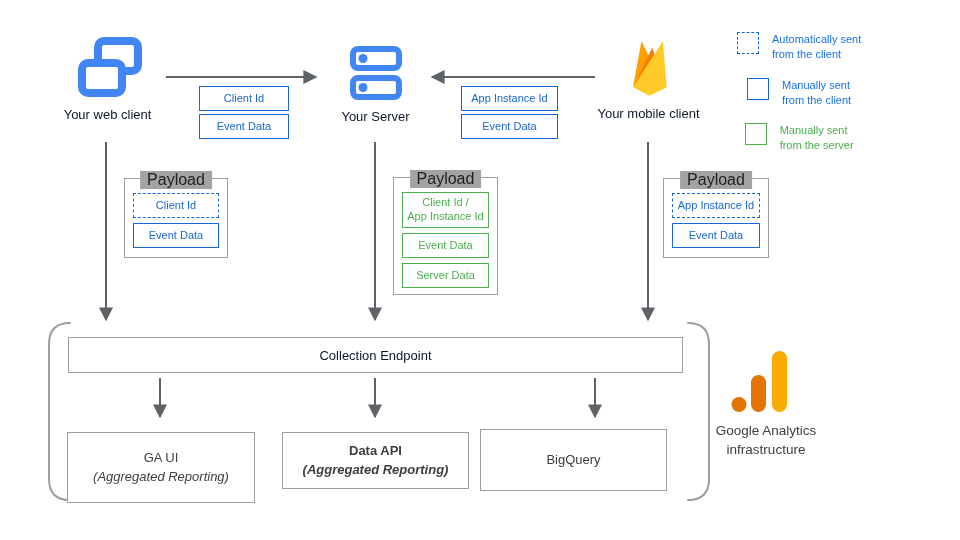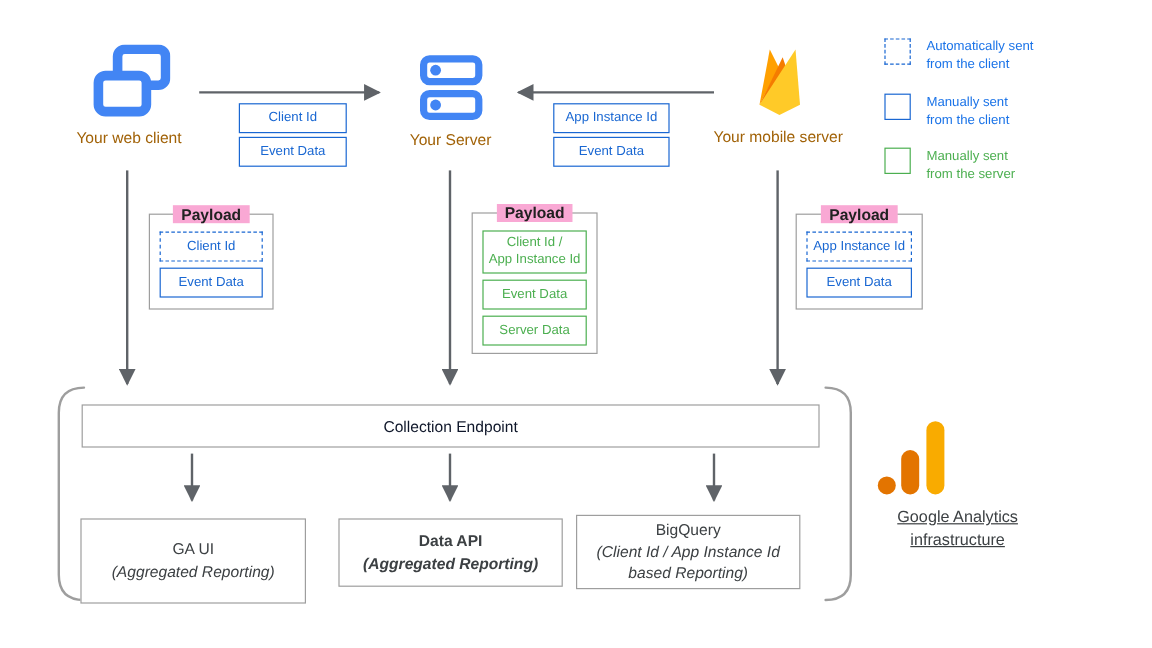--- a/index.html
+++ b/index.html
@@ -3,61 +3,61 @@
 <meta charset="utf-8">
 <style>
   html,body{margin:0;padding:0;background:#fff;}
   body{width:960px;height:540px;position:relative;overflow:hidden;
        font-family:"Liberation Sans",sans-serif;color:#3c4043;}
   .abs{position:absolute;}
   svg.wires{position:absolute;left:0;top:0;width:960px;height:540px;pointer-events:none;}
 
   
   .node{position:absolute;display:flex;flex-direction:column;align-items:center;}
-  .node-label{font-size:13px;color:#a16207;margin-top:8px;white-space:nowrap;}
+  .node-label{font-size:13px;color:#0f172a;margin-top:8px;white-space:nowrap;}
 
   
   .tagcol{position:absolute;display:flex;flex-direction:column;gap:3px;}
   .tag{box-sizing:border-box;height:25px;display:flex;align-items:center;justify-content:center;
        background:#fff;border:1.5px solid #1967d2;color:#1967d2;font-size:11px;text-align:center;
        line-height:1.25;white-space:pre-line;}
   .tag.dashed{border-style:dashed;}
   .tag.green{border-color:#4caf50;color:#4caf50;}
   .tag.tall{height:36px;}
 
   
   .payload{position:absolute;box-sizing:border-box;border:1.5px solid #9e9e9e;background:#fff;
            padding:14px 8px 0 8px;}
   .payload .tag{margin-bottom:5px;}
   .payload-title{position:absolute;top:-8px;left:50%;transform:translateX(-50%);
-                 background:#f9a8d4;padding:0 7px;font-size:13px;font-weight:700;color:#212121;
+                 background:#a3a3a3;padding:0 7px;font-size:16px;font-weight:400;color:#212121;
                  white-space:nowrap;}
 
   
   .endpoint{position:absolute;left:68px;top:337px;width:615px;height:36px;box-sizing:border-box;
             border:1.5px solid #9e9e9e;display:flex;align-items:center;justify-content:center;
             font-size:13px;color:#0f172a;background:#fff;}
   .outbox{position:absolute;box-sizing:border-box;border:1.5px solid #9e9e9e;background:#fff;
           display:flex;flex-direction:column;align-items:center;justify-content:center;
           text-align:center;font-size:13px;color:#3c4043;line-height:1.4;}
   .outbox .sub{font-style:italic;white-space:pre-line;}
 
   
-  .legend{position:absolute;left:737px;top:32px;display:flex;flex-direction:column;gap:16px;}
+  .legend{position:absolute;left:737px;top:32px;display:flex;flex-direction:column;gap:16px;align-items:center;}
   .legend-row{display:flex;gap:13px;align-items:flex-start;}
   .swatch{box-sizing:border-box;width:22px;height:22px;background:#fff;flex:none;}
   .swatch.dashed-blue{border:1.5px dashed #1967d2;}
   .swatch.solid-blue{border:1.5px solid #1967d2;}
   .swatch.solid-green{border:1.5px solid #4caf50;}
   .legend-text{font-size:11px;line-height:1.35;white-space:pre-line;}
   .legend-text.blue{color:#1a73e8;}
   .legend-text.green{color:#4caf50;}
 
-  .caption{position:absolute;left:732px;top:422px;width:132px;text-align:center;
-           font-size:13.5px;color:#3c4043;line-height:1.4;white-space:pre-line;text-decoration:underline;}
+  .caption{position:absolute;left:700px;top:422px;width:132px;text-align:center;
+           font-size:13.5px;color:#3c4043;line-height:1.4;white-space:pre-line;}
 </style>
 </head>
 <body>
 
 <svg class="wires">
   <defs>
     <marker id="ah" viewBox="0 0 10 10" refX="9" refY="5" markerWidth="7" markerHeight="7" orient="auto-start-reverse">
       <path d="M0 0 L10 5 L0 10 z" fill="#5f6368"></path>
     </marker>
   </defs>
@@ -94,21 +94,21 @@
   </svg>
   <div class="node-label">Your Server</div>
 </div>
 
 <div class="node" style="left:591px;top:38px;width:115px;">
   <svg width="48" height="60" viewBox="0 0 44 56">
     <polygon points="7,46 15,3 22,17" fill="#ffa000"></polygon>
     <polygon points="7,46 25,9 29,21" fill="#f57c00"></polygon>
     <polygon points="7,46 35,3 38.5,46 22.5,54" fill="#ffca28"></polygon>
   </svg>
-  <div class="node-label">Your mobile server</div>
+  <div class="node-label">Your mobile client</div>
 </div>
 
 <div class="tagcol" style="left:199px;top:86px;width:90px;">
   <div class="tag">Client Id</div>
   <div class="tag">Event Data</div>
 </div>
 
 <div class="tagcol" style="left:461px;top:86px;width:97px;">
   <div class="tag">App Instance Id</div>
   <div class="tag">Event Data</div>
@@ -141,22 +141,20 @@
   <div class="sub">(Aggregated Reporting)</div>
 </div>
 
 <div class="outbox" style="left:282px;top:432px;width:187px;height:57px;font-weight:bold;">
   <div>Data API</div>
   <div class="sub">(Aggregated Reporting)</div>
 </div>
 
 <div class="outbox" style="left:480px;top:429px;width:187px;height:62px;">
   <div>BigQuery</div>
-  <div class="sub">(Client Id / App Instance Id
-based Reporting)</div>
 </div>
 
 <svg class="abs" style="left:722px;top:348px;" width="70" height="66" viewBox="0 0 70 66">
   <rect x="50" y="3" width="15" height="61" rx="7.5" fill="#f9ab00"></rect>
   <rect x="29" y="27" width="15" height="37" rx="7.5" fill="#e37400"></rect>
   <circle cx="17" cy="56.5" r="7.5" fill="#e37400"></circle>
 </svg>
 <div class="caption">Google Analytics
 infrastructure</div>
 

